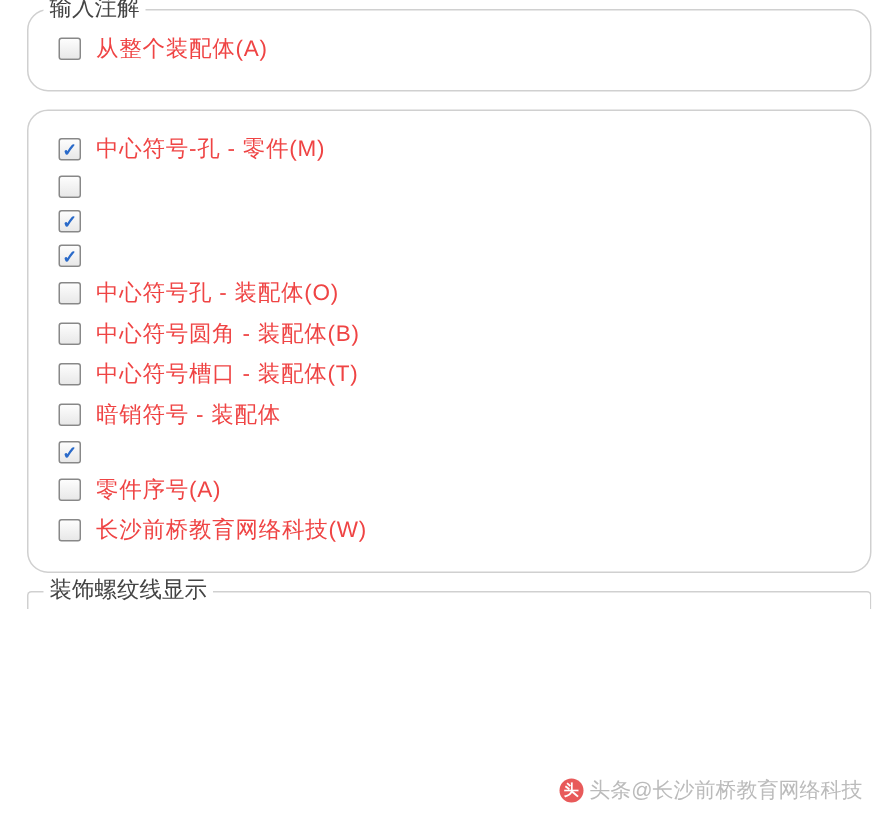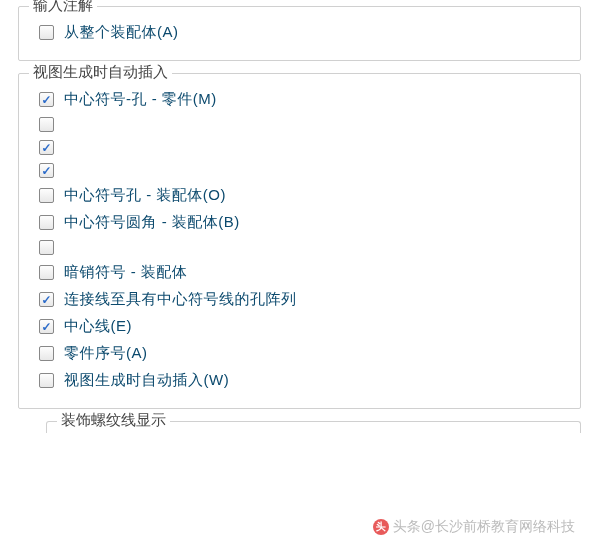--- a/index.html
+++ b/index.html
@@ -8,21 +8,21 @@
       font-size: 15px;
       background: #ffffff;
       color: #333;
       width: 593px;
       height: 550px;
       padding: 6px 12px 0 18px;
       overflow: hidden;
     }
     .group {
       border: 1px solid #d0d0d0;
-      border-radius: 2px;
+      border-radius: 14px;
       margin-bottom: 12px;
       padding: 8px 14px 10px 14px;
       position: relative;
     }
     .group-title {
       position: absolute;
       top: -11px;
       left: 10px;
       background: #fff;
       padding: 0 4px;
@@ -48,32 +48,31 @@
       flex-shrink: 0;
     }
     .checkbox.checked::after {
       content: "✓";
       color: #2a6ac9;
       font-size: 12px;
       font-weight: bold;
       line-height: 1;
     }
     .checkbox-label {
-      color: #0c4a6e;
+      color: #ef4444;
       letter-spacing: 0.5px;
     }
     .truncated {
       border: 1px solid #d0d0d0;
       border-bottom: none;
       border-radius: 3px 3px 0 0;
       padding: 8px 2px 0 14px;
       position: relative;
       height: 12px;
       margin-bottom: 0;
-      margin-left: 28px;
     }
     .truncated .group-title {
       top: -11px;
     }
     .watermark {
       position: absolute;
       bottom: 14px;
       right: 18px;
       font-size: 14px;
       color: #bbb;
@@ -99,21 +98,20 @@
 
 <div class="group">
   <div class="group-title">输入注解</div>
   <div class="checkbox-row">
     <span class="checkbox"></span>
     <span class="checkbox-label">从整个装配体(A)</span>
   </div>
 </div>
 
 <div class="group">
-  <div class="group-title">视图生成时自动插入</div>
 
   <div class="checkbox-row">
     <span class="checkbox checked"></span>
     <span class="checkbox-label">中心符号-孔 - 零件(M)</span>
   </div>
   <div class="checkbox-row">
     <span class="checkbox"></span>
   </div>
   <div class="checkbox-row">
     <span class="checkbox checked"></span>
@@ -124,40 +122,36 @@
   <div class="checkbox-row">
     <span class="checkbox"></span>
     <span class="checkbox-label">中心符号孔 - 装配体(O)</span>
   </div>
   <div class="checkbox-row">
     <span class="checkbox"></span>
     <span class="checkbox-label">中心符号圆角 - 装配体(B)</span>
   </div>
   <div class="checkbox-row">
     <span class="checkbox"></span>
+    <span class="checkbox-label">中心符号槽口 - 装配体(T)</span>
   </div>
   <div class="checkbox-row">
     <span class="checkbox"></span>
     <span class="checkbox-label">暗销符号 - 装配体</span>
   </div>
   <div class="checkbox-row">
     <span class="checkbox checked"></span>
-    <span class="checkbox-label">连接线至具有中心符号线的孔阵列</span>
-  </div>
-  <div class="checkbox-row">
-    <span class="checkbox checked"></span>
-    <span class="checkbox-label">中心线(E)</span>
   </div>
   <div class="checkbox-row">
     <span class="checkbox"></span>
     <span class="checkbox-label">零件序号(A)</span>
   </div>
   <div class="checkbox-row">
     <span class="checkbox"></span>
-    <span class="checkbox-label">视图生成时自动插入(W)</span>
+    <span class="checkbox-label">长沙前桥教育网络科技(W)</span>
   </div>
 </div>
 
 <div class="truncated">
   <div class="group-title">装饰螺纹线显示</div>
 </div>
 
 <div class="watermark">
   <span class="watermark-icon">头</span>
   <span>头条@长沙前桥教育网络科技</span>

